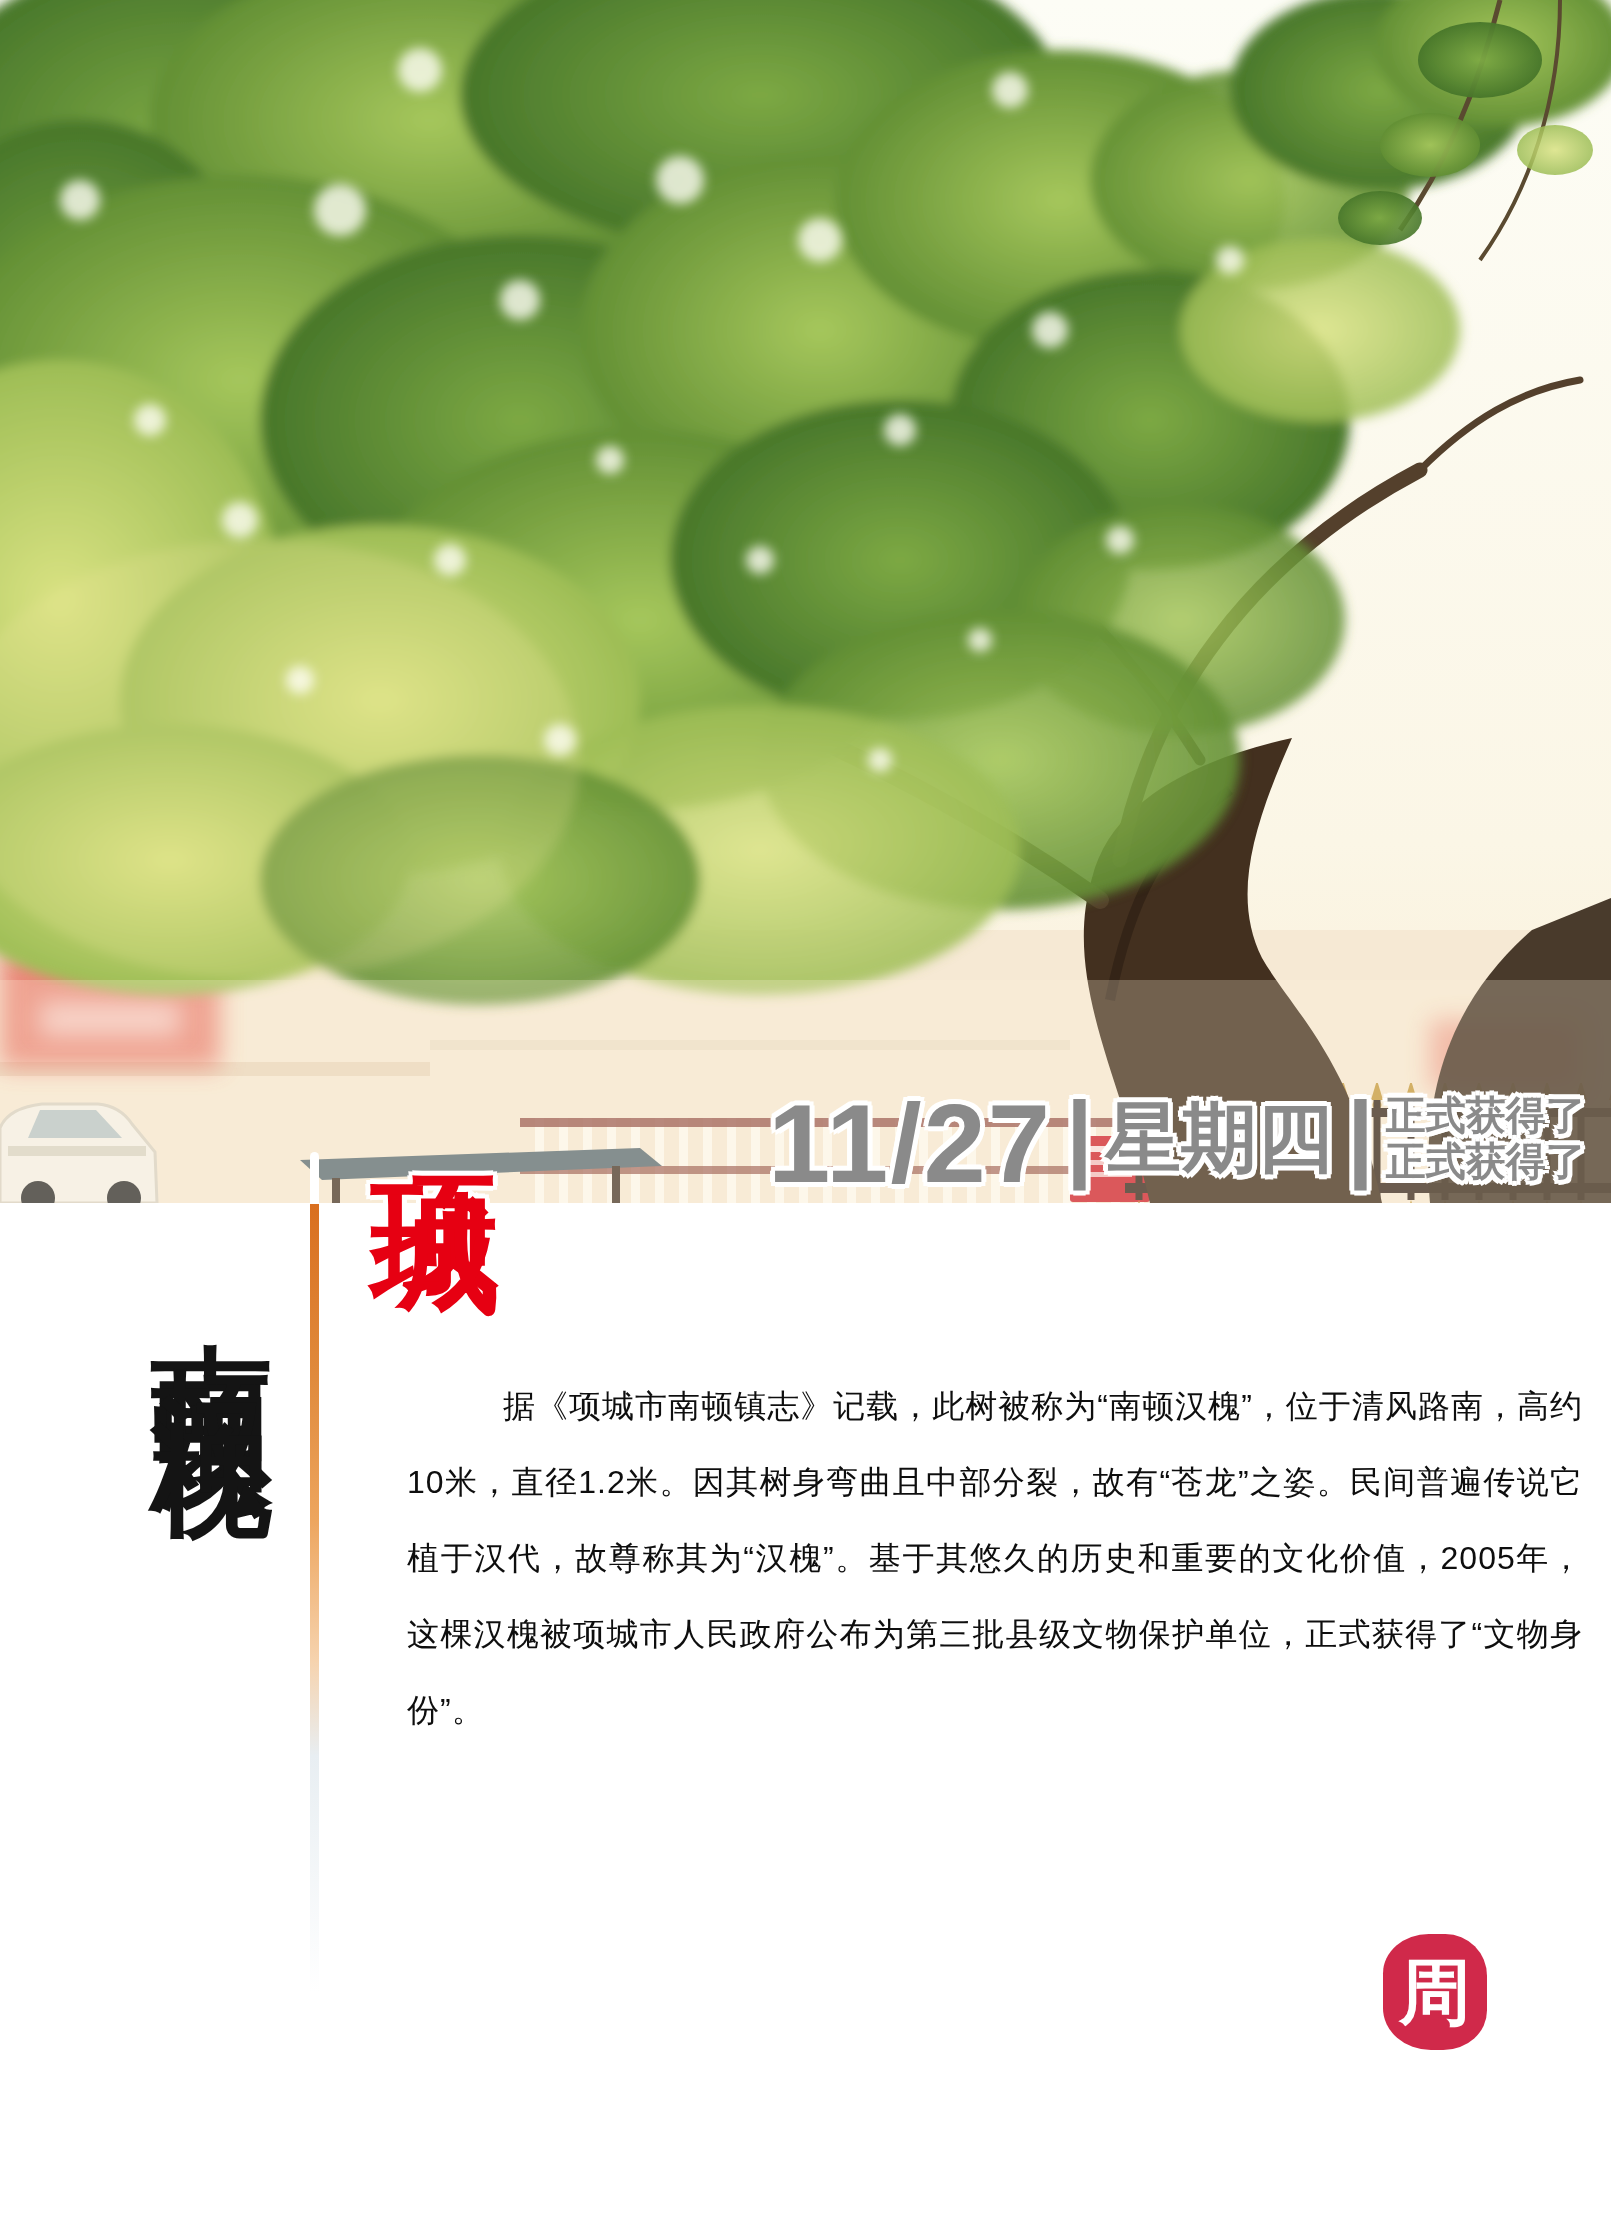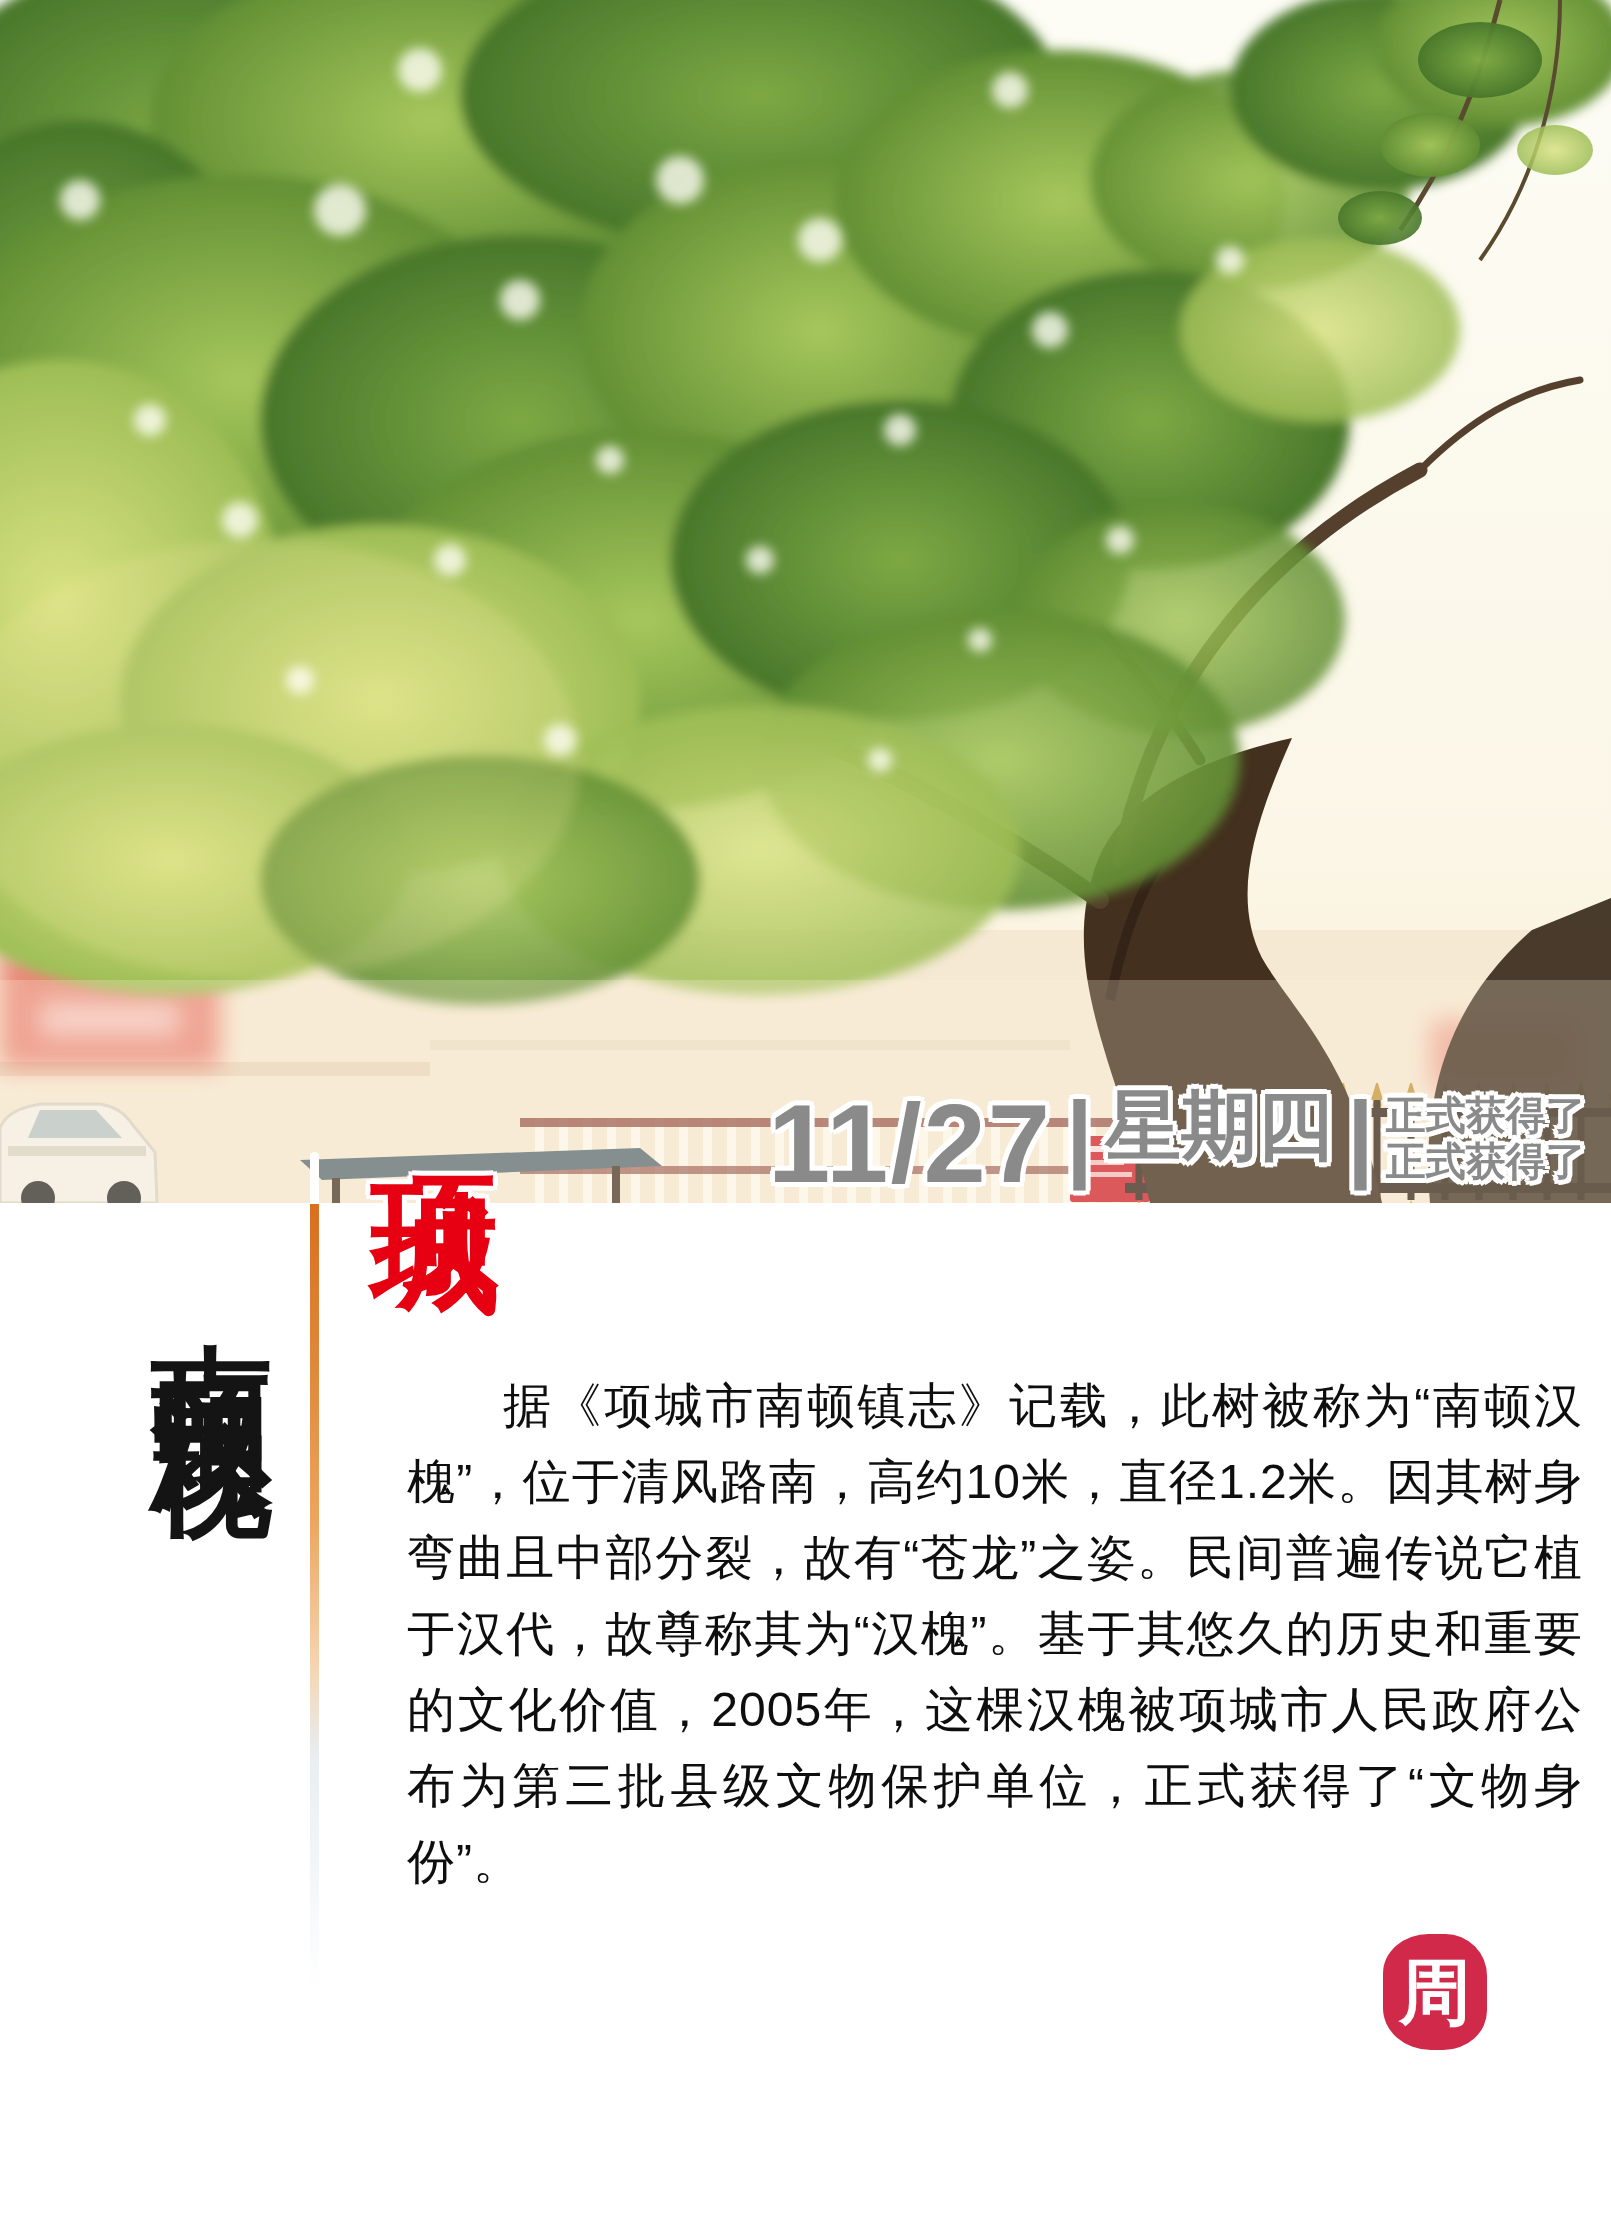--- a/index.html
+++ b/index.html
@@ -8,38 +8,38 @@
   
   .photo{position:absolute;left:0;top:0;width:1611px;height:1203px;overflow:hidden;background:#fdfcf4;}
   .photo svg{display:block;}
   
   .date-overlay{position:absolute;left:768px;top:1088px;display:flex;align-items:flex-start;
                 color:#8a8a8a;z-index:5;white-space:nowrap;}
   .halo{text-shadow:-5px 0 0 #fff,5px 0 0 #fff,0 -5px 0 #fff,0 5px 0 #fff,
         -4px -4px 0 #fff,4px -4px 0 #fff,-4px 4px 0 #fff,4px 4px 0 #fff;}
   .date-big{font-size:112px;font-weight:900;line-height:1;letter-spacing:2px;}
   .date-sep{font-size:96px;font-weight:700;line-height:1;margin:0 12px 10px 14px;}
-  .date-week{font-size:76px;font-weight:800;line-height:1;}
+  .date-week{font-size:76px;font-weight:800;line-height:1;margin-top:12px;}
   .date-lunar{display:flex;flex-direction:column;font-size:40px;font-weight:800;line-height:1.15;margin-top:4px;}
   
   .city-title{position:absolute;left:374px;top:1078px;writing-mode:vertical-rl;text-orientation:upright;
               font-family:"DejaVu Serif","Liberation Serif",serif;font-weight:bold;
               font-size:128px;line-height:1;letter-spacing:8px;color:#e60012;z-index:6;}
   
   .divider-white{position:absolute;left:310px;top:1152px;width:9px;height:52px;background:#ffffff;
                  border-radius:5px 5px 0 0;z-index:6;}
   .divider-orange{position:absolute;left:310px;top:1203px;width:9px;height:790px;
       background:linear-gradient(180deg,#d96f1f 0%,#e08a3c 22%,#eda55e 40%,#f6d3ae 58%,#e8eef2 70%,rgba(232,238,242,0) 100%);}
   
   .main-title{position:absolute;left:150px;top:1244px;writing-mode:vertical-rl;text-orientation:upright;
               font-family:"DejaVu Serif","Liberation Serif",serif;font-weight:bold;
               font-size:122px;line-height:1.05;letter-spacing:26px;color:#141414;}
   
   .body-text{position:absolute;left:407px;top:1368px;width:1176px;
-             font-size:48px;line-height:76px;color:#0e0e0e;letter-spacing:1px;
+             font-size:32px;line-height:76px;color:#0e0e0e;letter-spacing:1px;
              text-align:justify;text-justify:inter-ideograph;text-indent:96px;word-break:break-all;}
   
   .seal{position:absolute;left:1383px;top:1934px;width:104px;height:116px;z-index:4;}
   .seal-blob{position:absolute;inset:0;background:#d0294a;
              border-radius:44% 40% 42% 46% / 34% 36% 34% 36%;}
   .seal-char{position:absolute;inset:0;display:flex;align-items:center;justify-content:center;
              color:#ffffff;font-family:"DejaVu Serif","Liberation Serif",serif;
              font-size:72px;font-weight:bold;line-height:1;}
 </style>
 </head>

